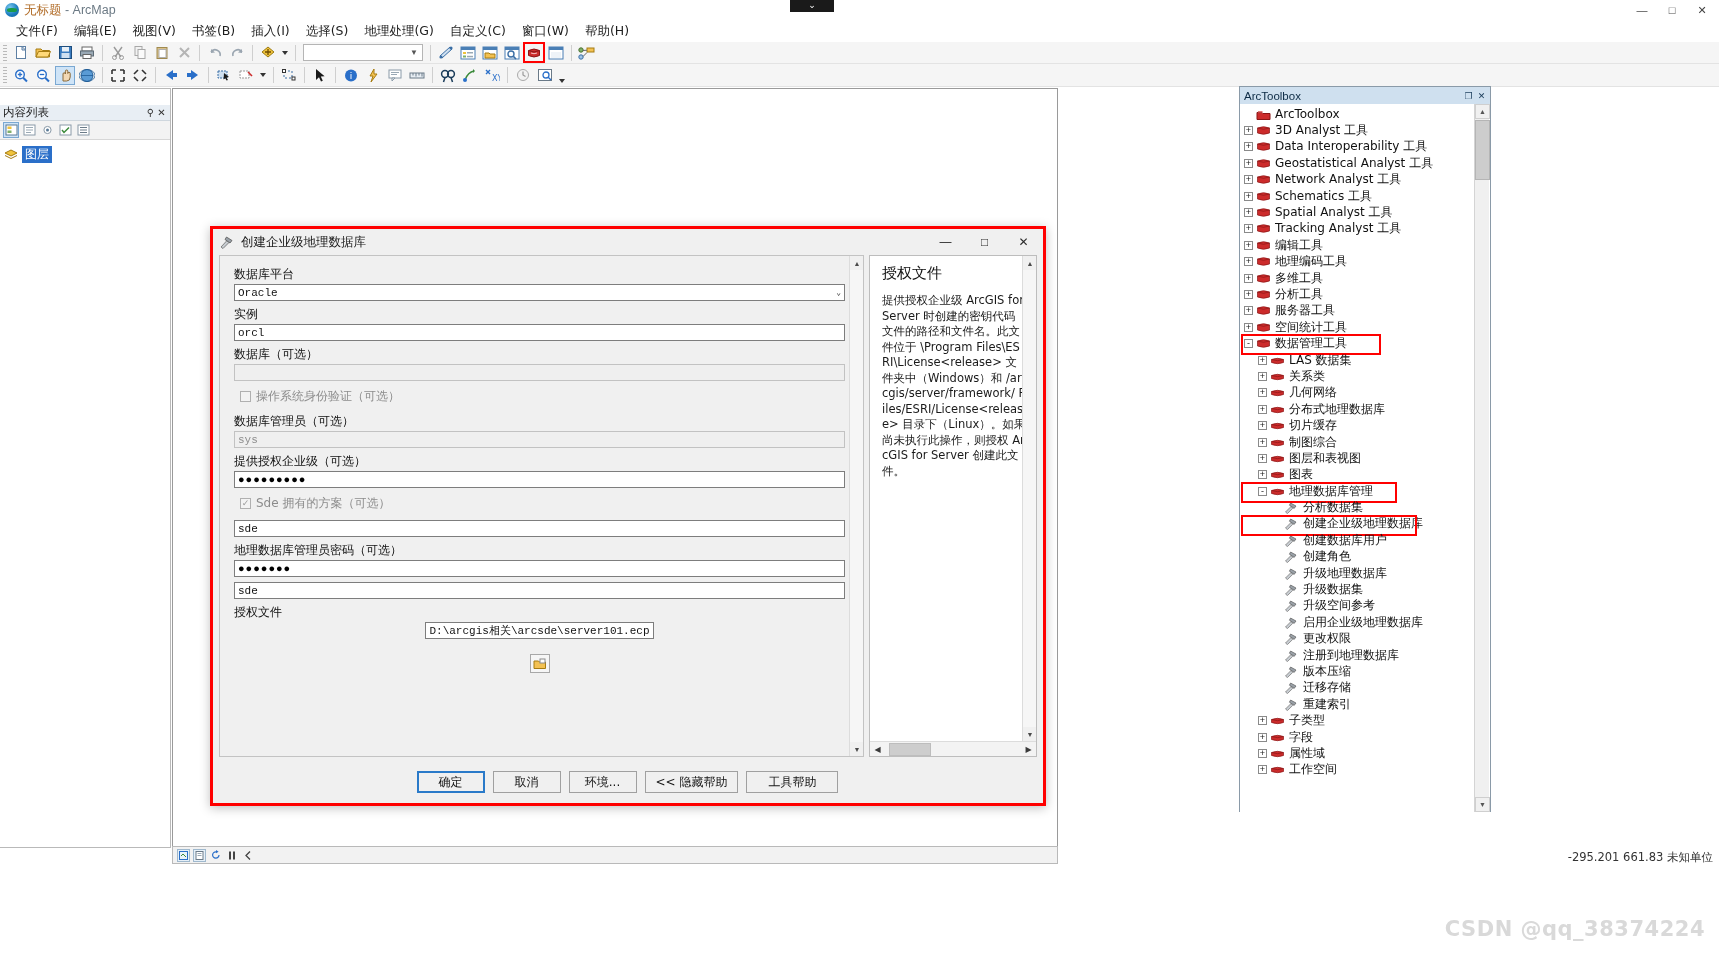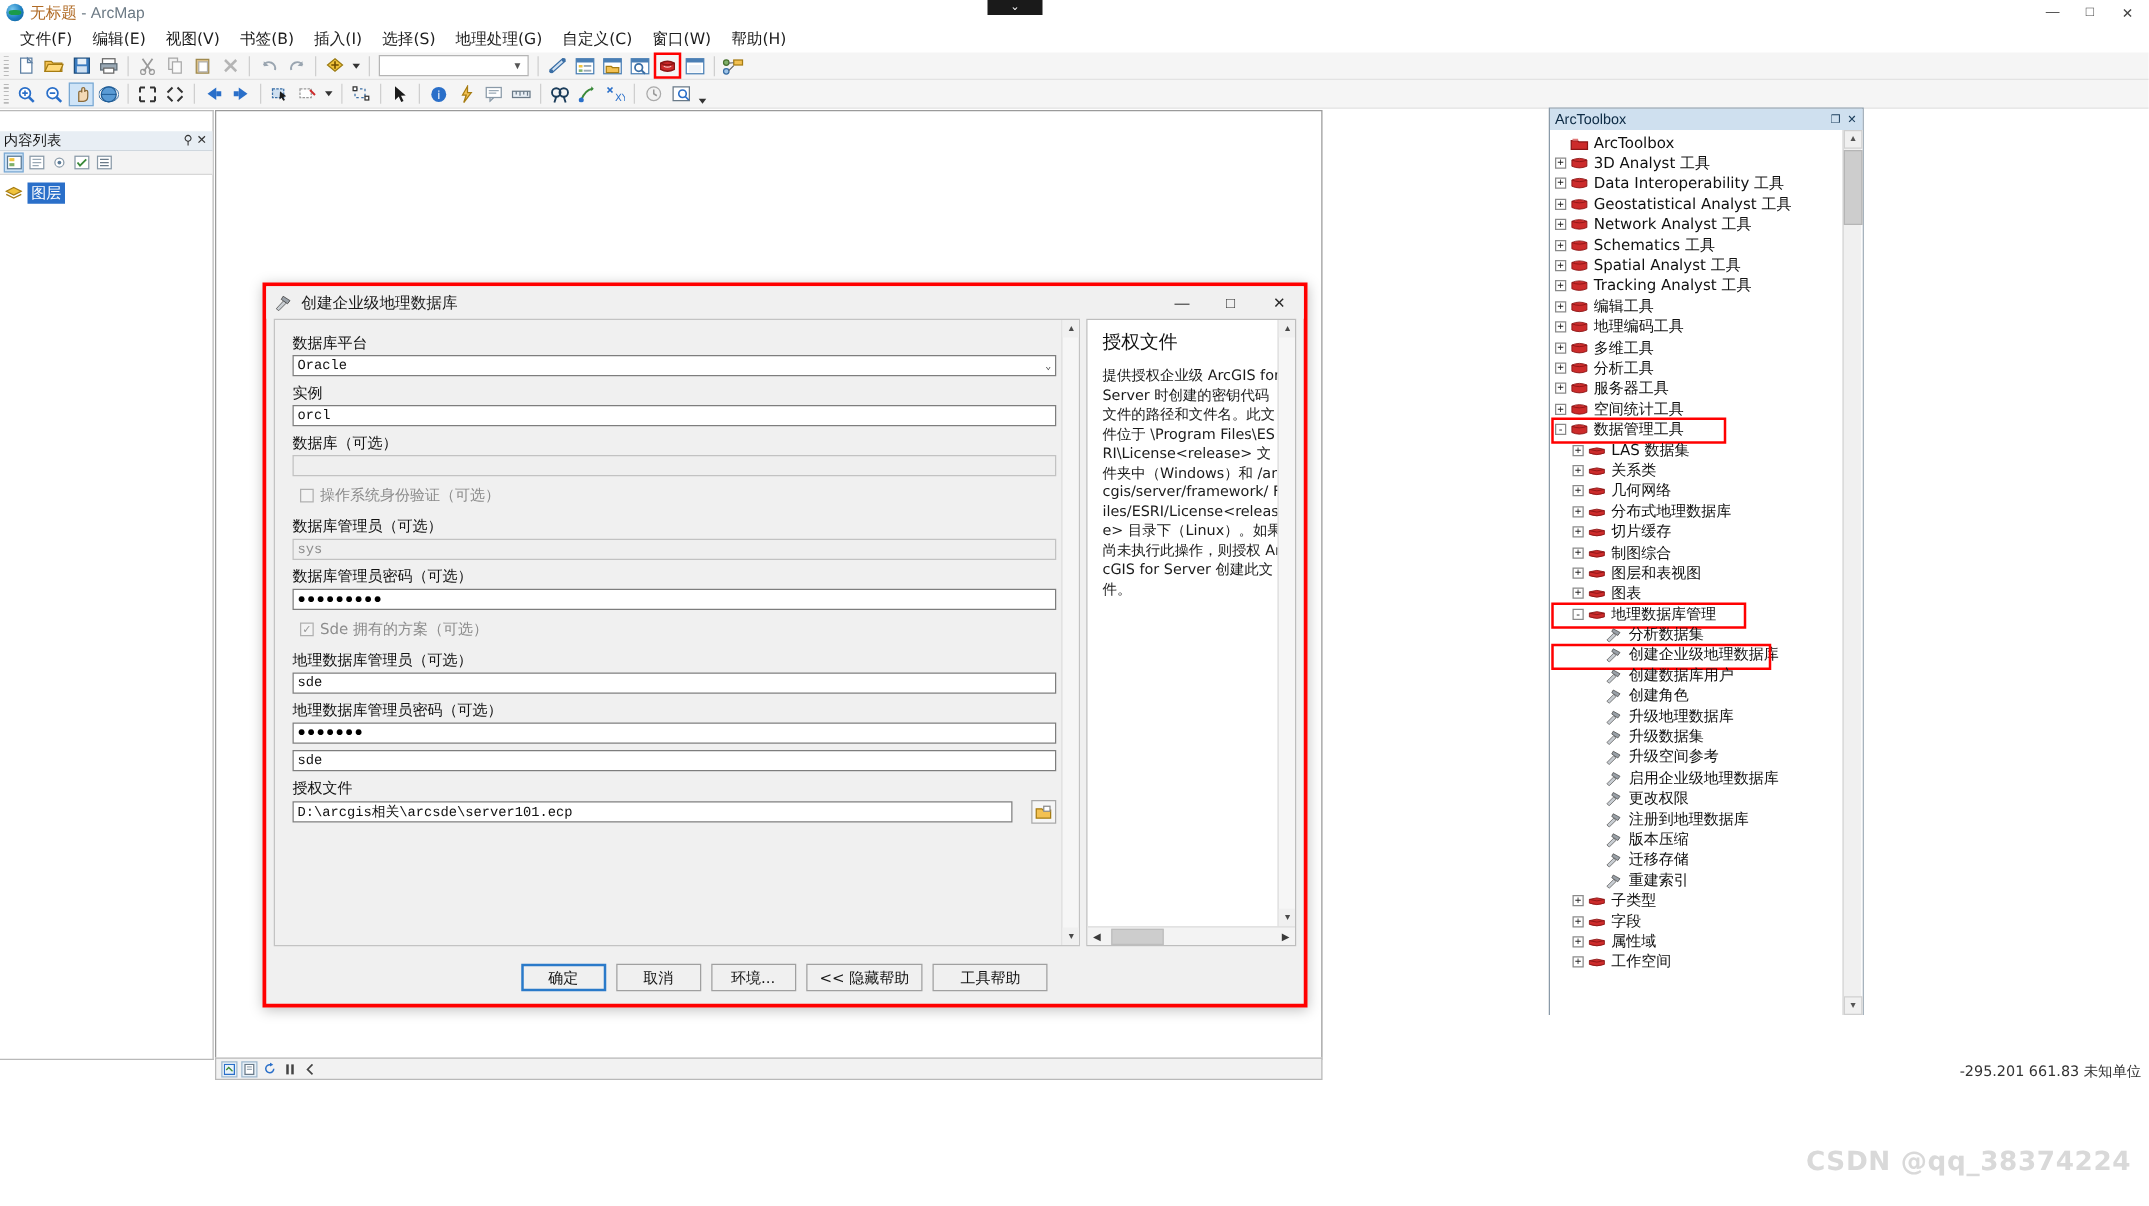--- a/index.html
+++ b/index.html
@@ -208,21 +208,21 @@
   .finput.combo { justify-content: space-between; }
   .finput .carr { font-size: 8px; color: #333; }
   .finput .dots { letter-spacing: 1px; font-size: 11px; color: #000; }
   .fcheck { display: flex; align-items: center; gap: 5px; margin: 7px 0 8px 6px; }
   .fcheck .box {
     width: 11px; height: 11px; border: 1px solid #b0b0b0; background: #f3f3f3;
     display: flex; align-items: center; justify-content: center;
     font-size: 9px; color: #9a9a9a; line-height: 9px;
   }
   .fcheck .ctxt { font-size: 12px; color: #8c8c8c; font-family:"DejaVu Sans",sans-serif; }
-  .fbrowse { display: flex; gap: 15px; align-items: center; }
+  .fbrowse { display: flex; gap: 15px; align-items: center; flex-direction: column; }
   .fbrowse .finput { flex: 1; }
   .browse-btn {
     width: 20px; height: 19px; border: 1px solid #a8a8a8; background: #f6f6f6;
     display: flex; align-items: center; justify-content: center;
   }
   .form-vscroll {
     position: absolute; right: 0; top: 0; width: 14px; height: 100%; background: #f6f6f6;
     border-left: 1px solid #dcdcdc;
   }
   .fv-arrow {
@@ -1081,33 +1081,32 @@
           </div>
 
           <div class="fgroup">
             <div class="flabel">数据库管理员（可选）</div>
             <div class="finput disabled">
               <span>sys</span>
             </div>
           </div>
 
           <div class="fgroup">
-            <div class="flabel">数据库管理员密码（可选）</div>
+            <div class="flabel">提供授权企业级（可选）</div>
             <div class="finput">
               <span class="dots">●●●●●●●●●</span>
             </div>
           </div>
 
           <div class="fcheck">
             <span class="box">✓</span>
             <span class="ctxt">Sde 拥有的方案（可选）</span>
           </div>
 
           <div class="fgroup">
-            <div class="flabel">地理数据库管理员（可选）</div>
             <div class="finput">
               <span>sde</span>
             </div>
           </div>
 
           <div class="fgroup">
             <div class="flabel">地理数据库管理员密码（可选）</div>
             <div class="finput">
               <span class="dots">●●●●●●●</span>
             </div>

